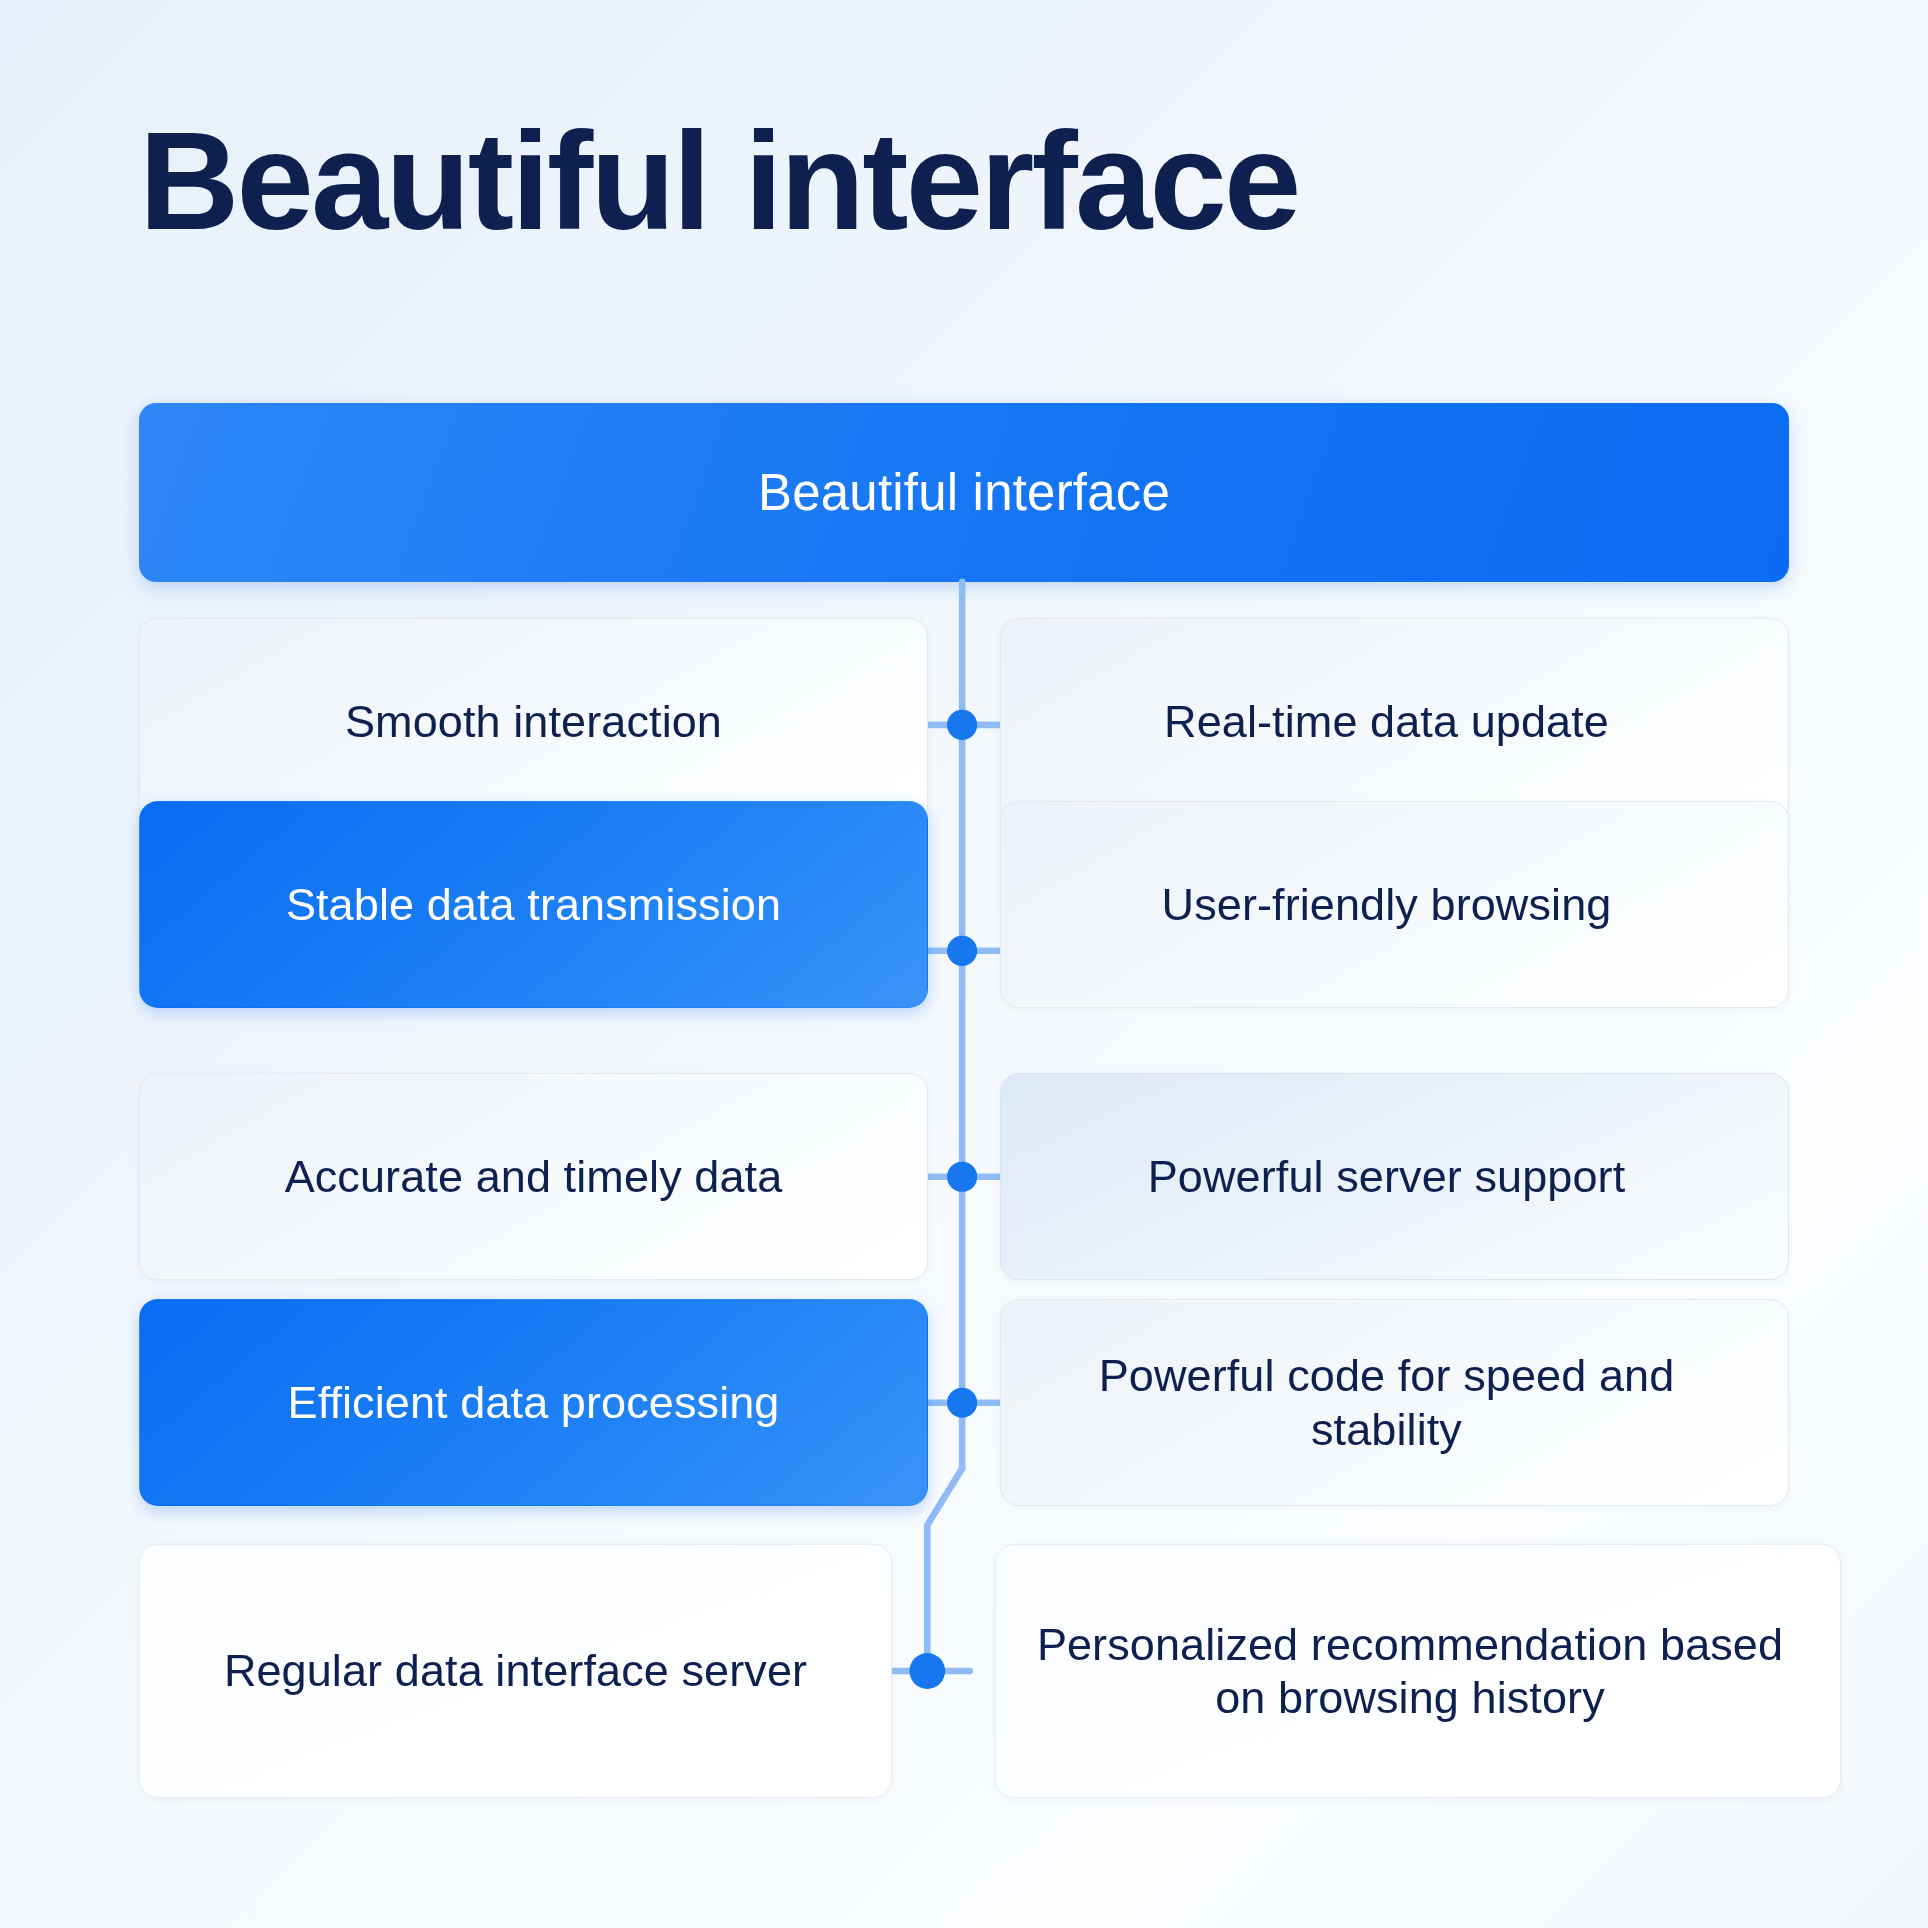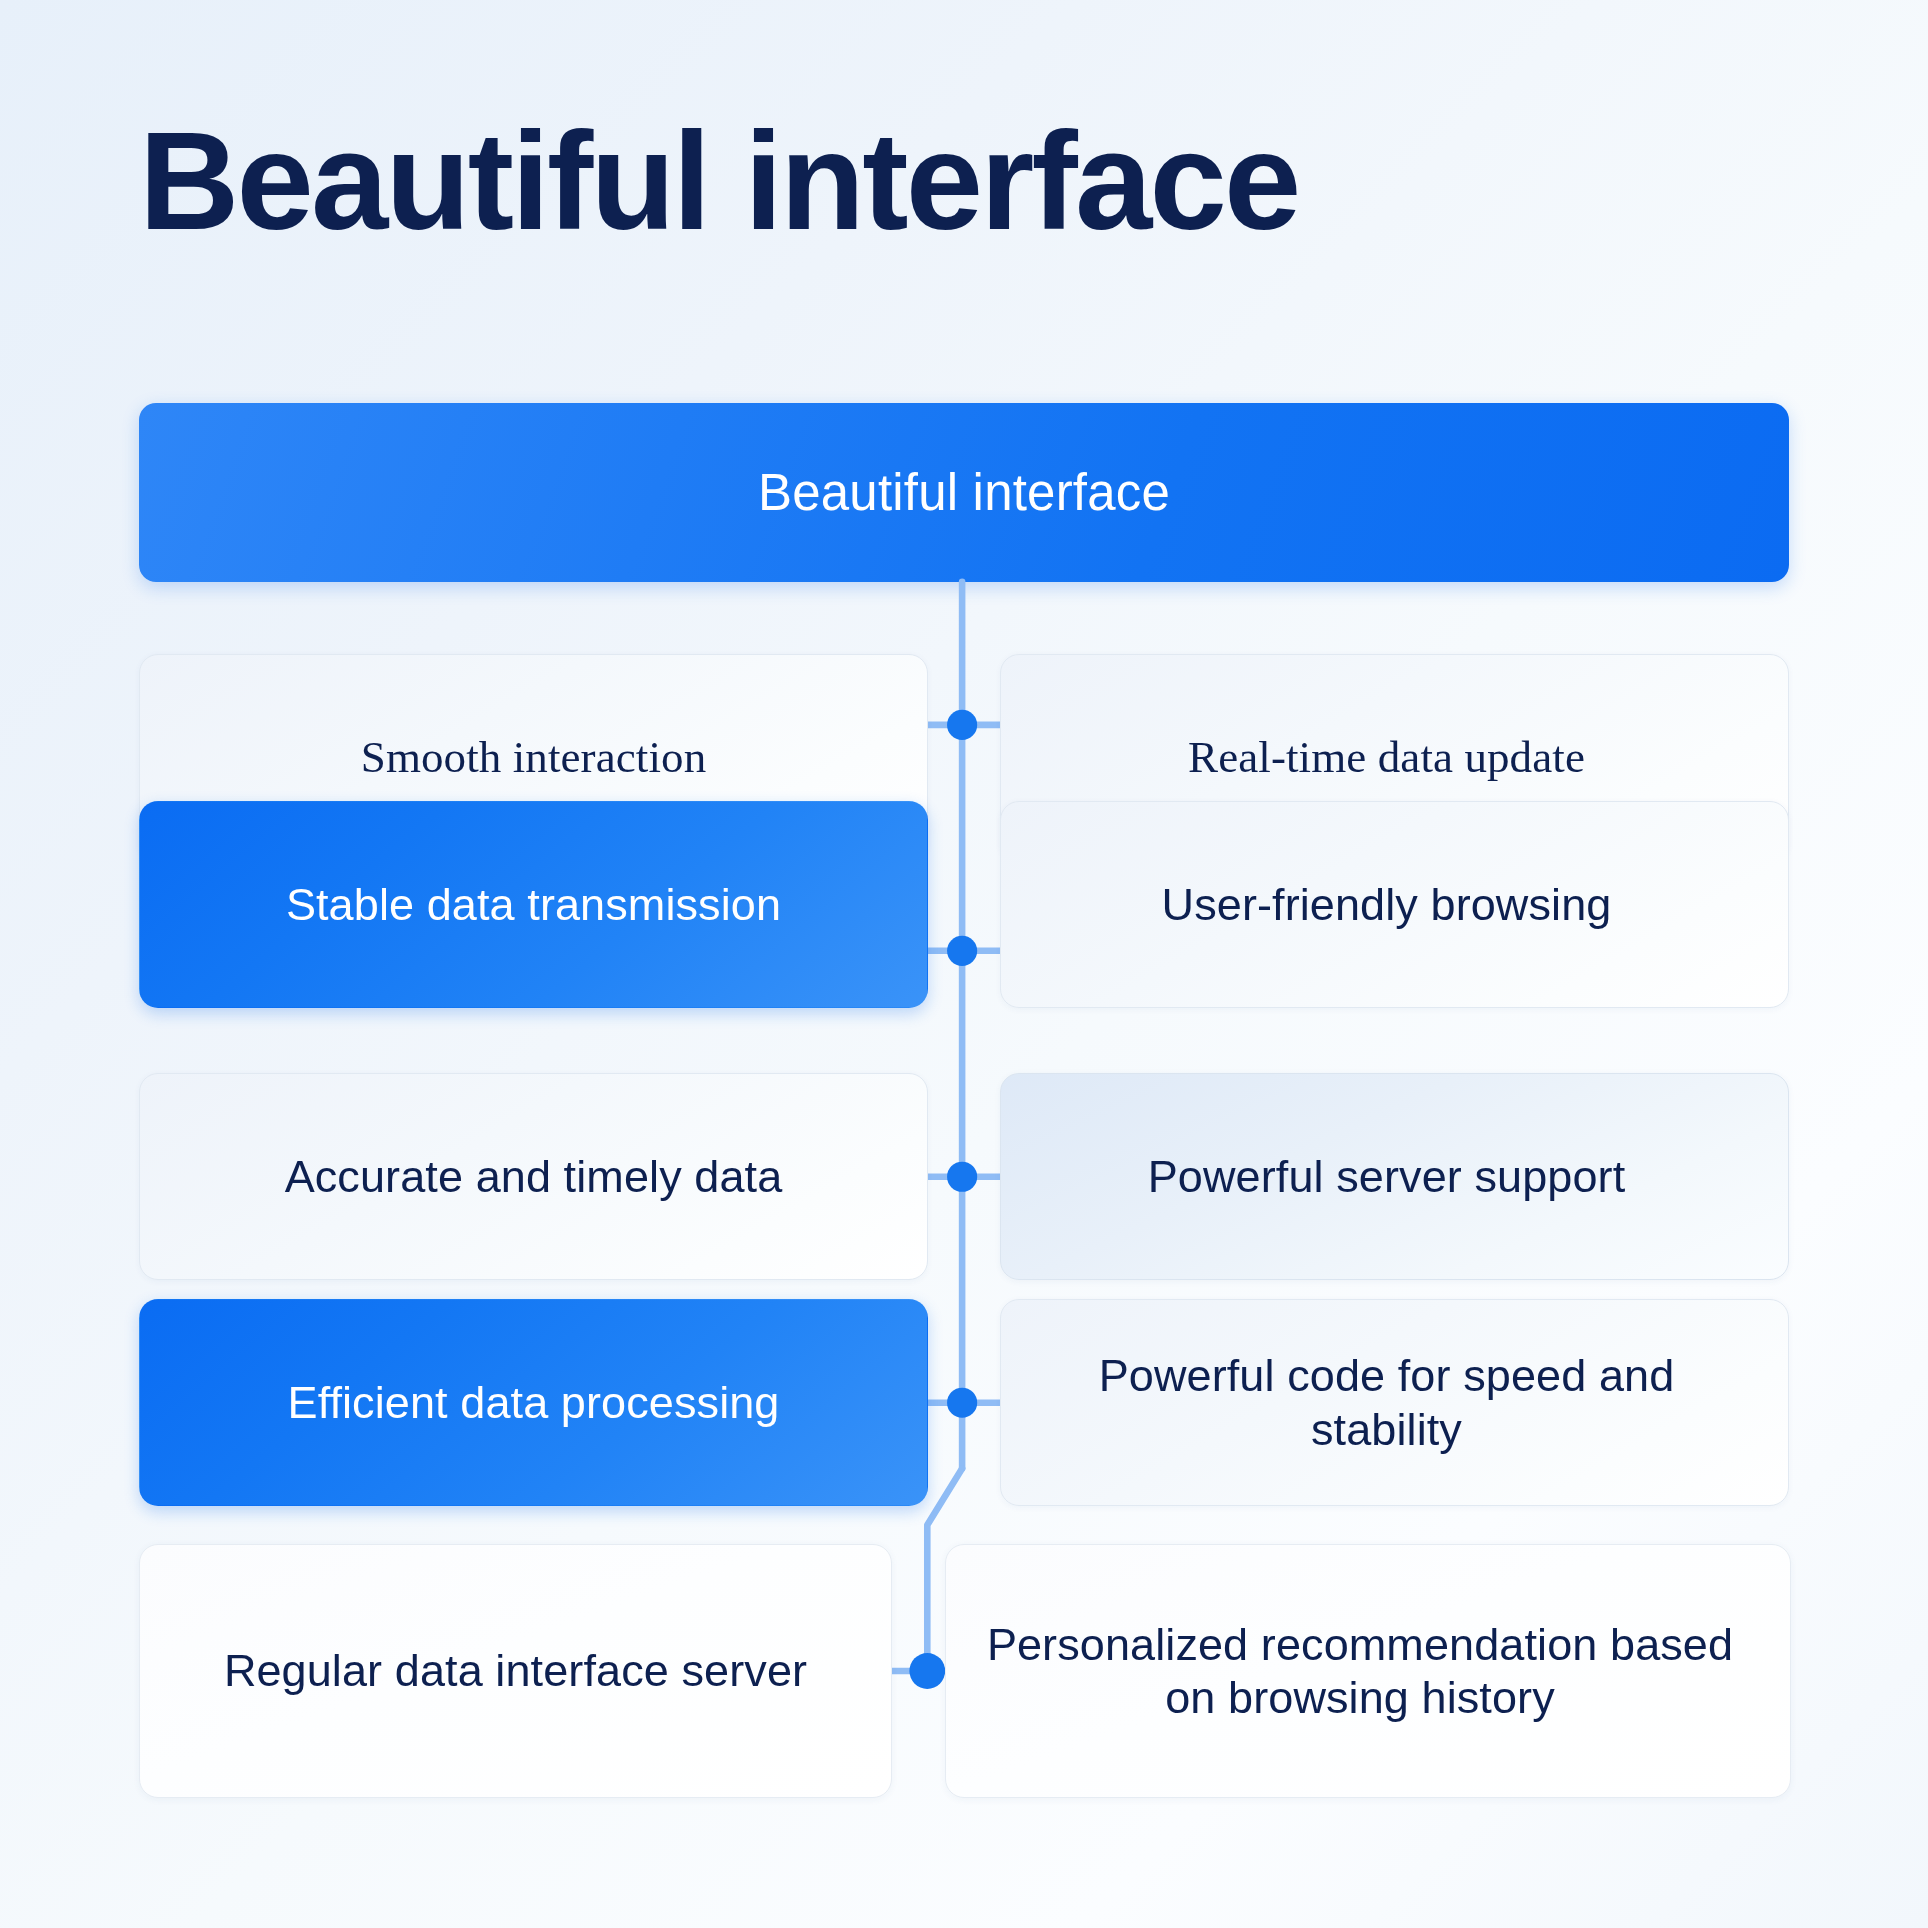--- a/index.html
+++ b/index.html
@@ -112,27 +112,27 @@
     background: linear-gradient(140deg, #0a6cf3 0%, #1377f4 30%, #2183f6 62%, #3a93f8 100%);
     border: 0.9px solid transparent;
     box-shadow: 0 5.6px 15px rgba(18,110,235,0.24);
   }
   .card.accent .card-label { color: #ffffff; }
 
   
   .col-left  { left: 139px;  width: 789px; }
   .col-right { left: 1000px; width: 789px; padding-left: 16px; }
 
-  .row1 { top: 654px;  height: 207px; font-family: Liberation Serif, serif; }
+  .row1 { top: 618px;  height: 207px; }
   .row2 { top: 801px;  height: 207px; align-items: center; }
   .row3 { top: 1073px; height: 207px; }
   .row4 { top: 1299px; height: 207px; }
   .row5 { top: 1544px; height: 254px; }
 
-  .col-right.row5 { left: 945px; width: 846px; }
+  .col-right.row5 { left: 995px; width: 846px; }
   .col-left.row5  { left: 139px;  width: 753px; }
 </style>
 </head>
 <body>
 
 <div class="page-title">Beautiful interface</div>
 
 <div class="root-banner">
   <span class="root-banner-label">Beautiful interface</span>
 </div>

